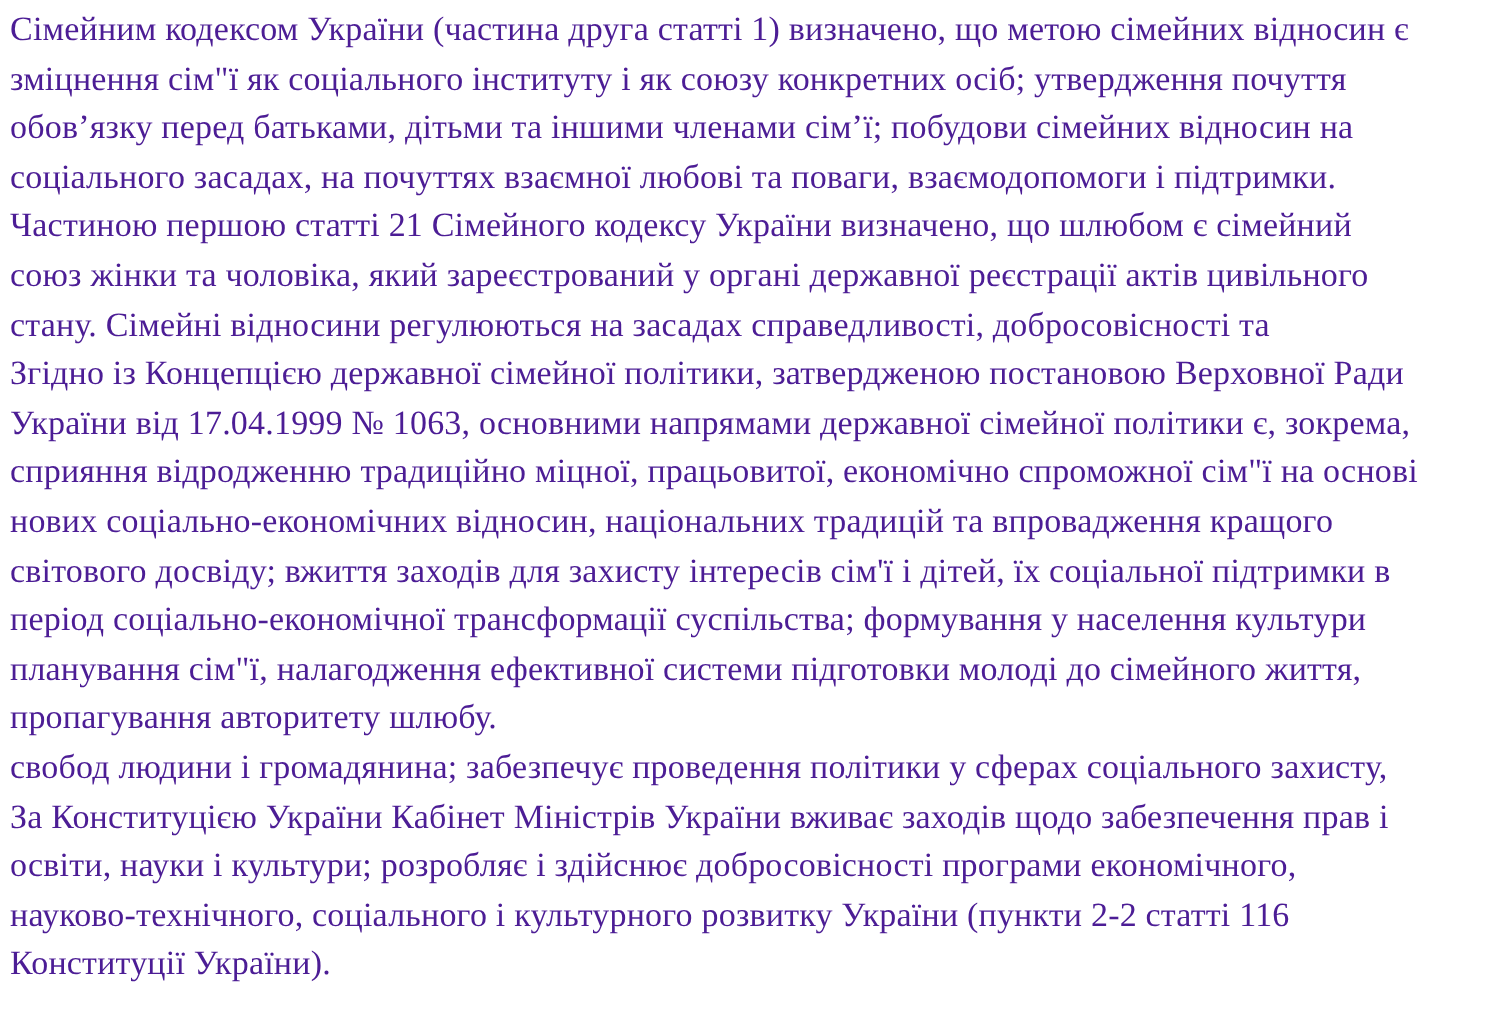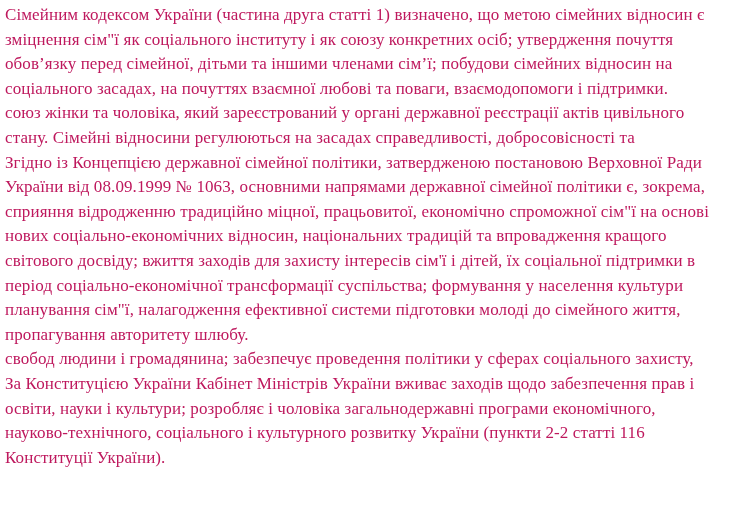--- a/index.html
+++ b/index.html
@@ -8,21 +8,21 @@
     background: #ffffff;
   }
   body {
     width: 749px;
     height: 518px;
     overflow: hidden;
     font-family: "Liberation Serif", "DejaVu Serif", serif;
   }
   .doc {
     padding: 3px 2px 0 5px;
-    color: #be185d;
+    color: #4c1d95;
     font-size: 17px;
   }
   .para {
     margin: 0;
     padding: 0;
   }
   .line {
     display: block;
     height: 24.6px;
     line-height: 24.6px;
@@ -31,41 +31,42 @@
   }
 </style>
 </head>
 <body>
 
 <div class="doc">
 
   <div class="para">
     <span class="line">Сімейним кодексом України (частина друга статті 1) визначено, що метою сімейних відносин є</span>
     <span class="line">зміцнення сім"ї як соціального інституту і як союзу конкретних осіб; утвердження почуття</span>
-    <span class="line">обов’язку перед сімейної, дітьми та іншими членами сім’ї; побудови сімейних відносин на</span>
+    <span class="line">обов’язку перед батьками, дітьми та іншими членами сім’ї; побудови сімейних відносин на</span>
     <span class="line">соціального засадах, на почуттях взаємної любові та поваги, взаємодопомоги і підтримки.</span>
   </div>
 
   <div class="para">
+    <span class="line">Частиною першою статті 21 Сімейного кодексу України визначено, що шлюбом є сімейний</span>
     <span class="line">союз жінки та чоловіка, який зареєстрований у органі державної реєстрації актів цивільного</span>
     <span class="line">стану. Сімейні відносини регулюються на засадах справедливості, добросовісності та</span>
   </div>
 
   <div class="para">
     <span class="line">Згідно із Концепцією державної сімейної політики, затвердженою постановою Верховної Ради</span>
-    <span class="line">України від 08.09.1999 № 1063, основними напрямами державної сімейної політики є, зокрема,</span>
+    <span class="line">України від 17.04.1999 № 1063, основними напрямами державної сімейної політики є, зокрема,</span>
     <span class="line">сприяння відродженню традиційно міцної, працьовитої, економічно спроможної сім"ї на основі</span>
     <span class="line">нових соціально-економічних відносин, національних традицій та впровадження кращого</span>
     <span class="line">світового досвіду; вжиття заходів для захисту інтересів сім'ї і дітей, їх соціальної підтримки в</span>
     <span class="line">період соціально-економічної трансформації суспільства; формування у населення культури</span>
     <span class="line">планування сім"ї, налагодження ефективної системи підготовки молоді до сімейного життя,</span>
     <span class="line">пропагування авторитету шлюбу.</span>
   </div>
 
   <div class="para">
     <span class="line">свобод людини і громадянина; забезпечує проведення політики у сферах соціального захисту,</span>
     <span class="line">За Конституцією України Кабінет Міністрів України вживає заходів щодо забезпечення прав і</span>
-    <span class="line">освіти, науки і культури; розробляє і чоловіка загальнодержавні програми економічного,</span>
+    <span class="line">освіти, науки і культури; розробляє і здійснює добросовісності програми економічного,</span>
     <span class="line">науково-технічного, соціального і культурного розвитку України (пункти 2-2 статті 116</span>
     <span class="line">Конституції України).</span>
   </div>
 
 </div>
 
 </body></html>

